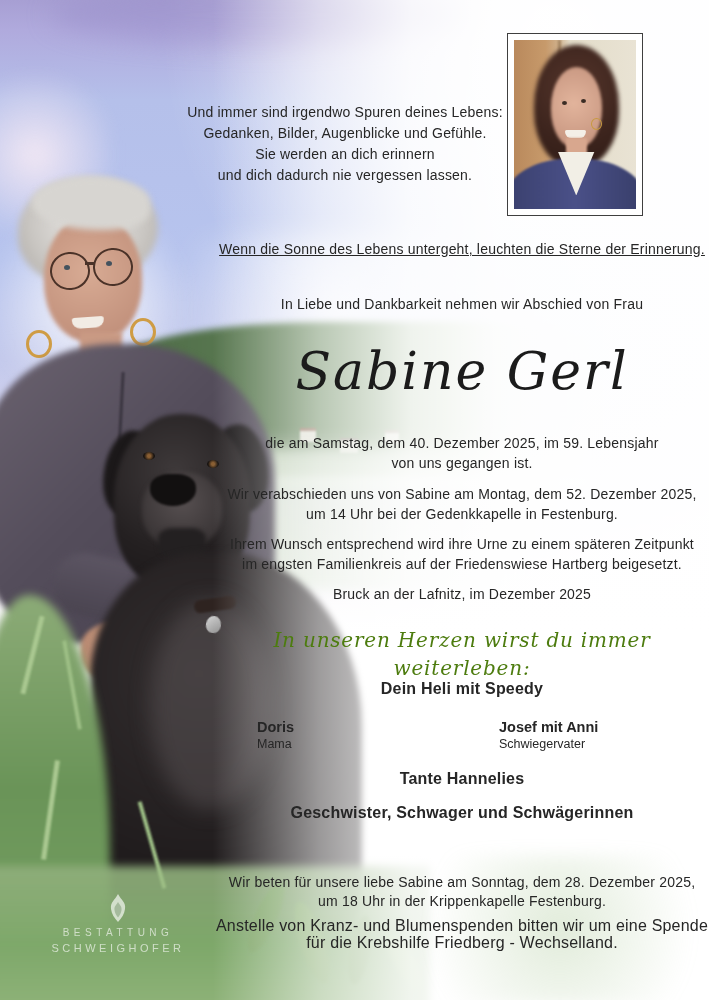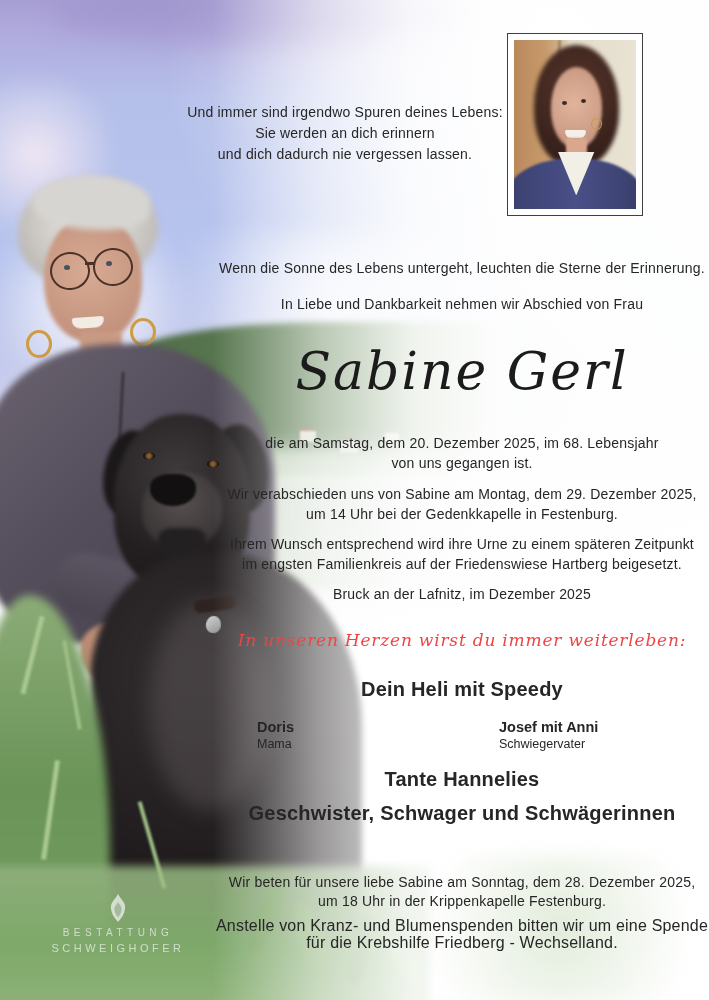--- a/index.html
+++ b/index.html
@@ -5,23 +5,23 @@
   html,body{margin:0;padding:0;background:#fff;}
   #card{position:relative;width:709px;height:1000px;overflow:hidden;background:#fff;
         font-family:"Liberation Sans",sans-serif;color:#262626;}
   .abs{position:absolute;}
   
   .t{position:absolute;left:215px;width:494px;text-align:center;font-size:14px;
      line-height:20px;color:#262626;letter-spacing:.2px;z-index:7;}
   .poem{left:150px;width:390px;line-height:21px;}
   .deceased{font-family:"DejaVu Serif",serif;font-style:italic;font-weight:400;
      font-size:52px;line-height:90px;letter-spacing:2px;color:#1b1b1b;}
-  .script{font-family:"DejaVu Serif",serif;font-style:italic;font-size:17px;
-     letter-spacing:.8px;line-height:28px;color:#ef4444;}
-  .bname{font-weight:700;font-size:20px;}
+  .script{font-family:"DejaVu Serif",serif;font-style:italic;font-size:20px;
+     letter-spacing:.8px;line-height:28px;color:#4d7c0f;}
+  .bname{font-weight:700;font-size:16px;}
   .rel{font-weight:400;font-size:12.5px;line-height:16px;}
   .colwrap{position:absolute;left:215px;width:494px;z-index:7;}
   .mcol{position:absolute;width:160px;}
   .mcol .nm{font-size:14.5px;font-weight:700;line-height:18px;}
   
   .logo{position:absolute;left:48px;top:893px;width:140px;text-align:center;
         color:rgba(255,255,255,.62);z-index:3;}
   .logo svg{display:block;margin:0 auto 2px auto;}
   .logo-l1{font-size:10px;letter-spacing:4.5px;line-height:15px;white-space:nowrap;}
   .logo-l2{font-size:11px;letter-spacing:3.5px;line-height:16px;white-space:nowrap;}
@@ -137,36 +137,37 @@
       <div class="abs" style="left:42%;top:53%;width:17%;height:5%;background:#f4efe7;border-radius:2px 2px 8px 8px;filter:blur(.5px);"></div>
       <div class="abs" style="left:63%;top:46%;width:9px;height:10px;border:1.8px solid #c89a40;border-radius:50%;filter:blur(.4px);"></div>
       <div class="abs" style="left:43%;top:58%;width:17%;height:14%;background:#d8a78e;filter:blur(1px);"></div>
       <div class="abs" style="left:-6%;top:70%;width:112%;height:34%;background:linear-gradient(90deg,#3a406e,#4a5088 50%,#383e6a);border-radius:55% 55% 0 0/70% 70% 0 0;filter:blur(1px);"></div>
       <div class="abs" style="left:36%;top:66%;width:30%;height:26%;background:#f2efe6;clip-path:polygon(0 0,100% 0,50% 100%);filter:blur(.5px);"></div>
     </div>
   </div>
 
   <div class="t poem" style="top:102px;">
     <div>Und immer sind irgendwo Spuren deines Lebens:</div>
+    <div>Gedanken, Bilder, Augenblicke und Gefühle.</div>
     <div>Sie werden an dich erinnern</div>
     <div>und dich dadurch nie vergessen lassen.</div>
   </div>
 
-  <div class="t" style="top:258px;">Wenn die Sonne des Lebens untergeht, leuchten die Sterne der Erinnerung.</div>
+  <div class="t" style="top:239px;text-decoration:underline;">Wenn die Sonne des Lebens untergeht, leuchten die Sterne der Erinnerung.</div>
   <div class="t" style="top:294px;">In Liebe und Dankbarkeit nehmen wir Abschied von Frau</div>
 
   <div class="t deceased" style="top:326px;">Sabine Gerl</div>
 
   <div class="t" style="top:433px;">
-    <div>die am Samstag, dem 20. Dezember 2025, im 68. Lebensjahr</div>
+    <div>die am Samstag, dem 40. Dezember 2025, im 59. Lebensjahr</div>
     <div>von uns gegangen ist.</div>
   </div>
 
   <div class="t" style="top:484px;">
-    <div>Wir verabschieden uns von Sabine am Montag, dem 29. Dezember 2025,</div>
+    <div>Wir verabschieden uns von Sabine am Montag, dem 52. Dezember 2025,</div>
     <div>um 14 Uhr bei der Gedenkkapelle in Festenburg.</div>
   </div>
 
   <div class="t" style="top:534px;">
     <div>Ihrem Wunsch entsprechend wird ihre Urne zu einem späteren Zeitpunkt</div>
     <div>im engsten Familienkreis auf der Friedenswiese Hartberg beigesetzt.</div>
   </div>
 
   <div class="t" style="top:584px;">Bruck an der Lafnitz, im Dezember 2025</div>
 

